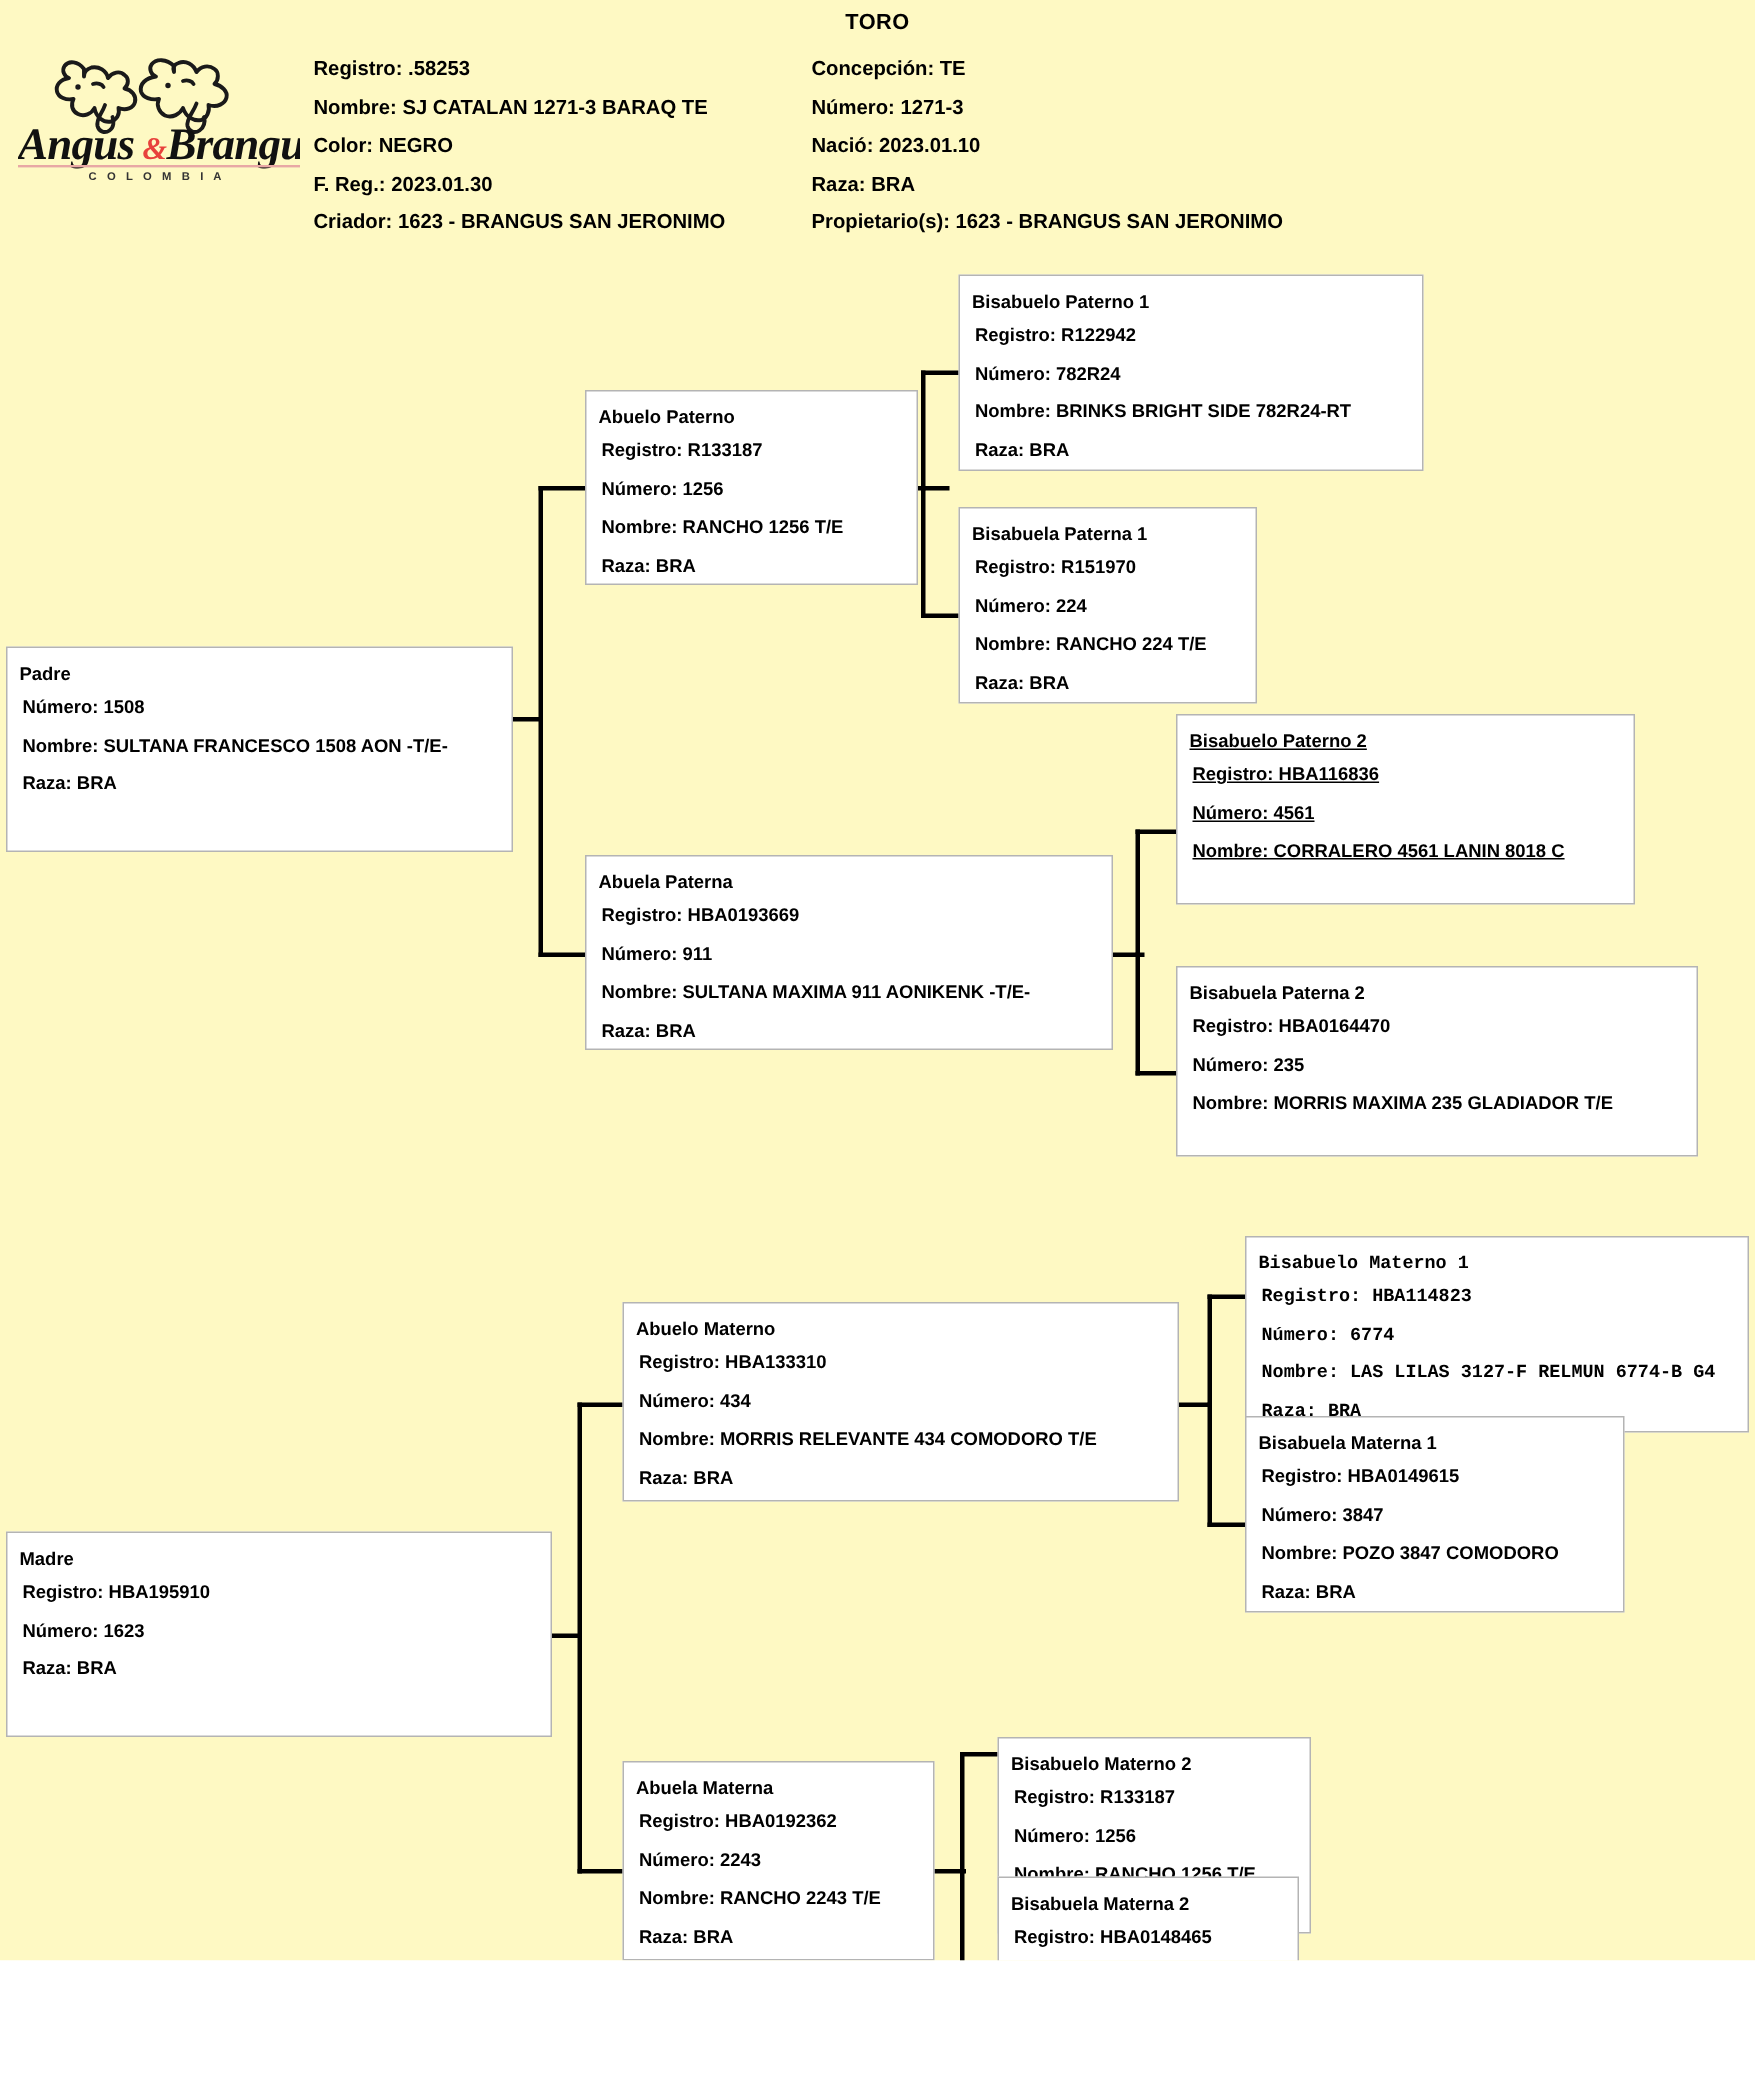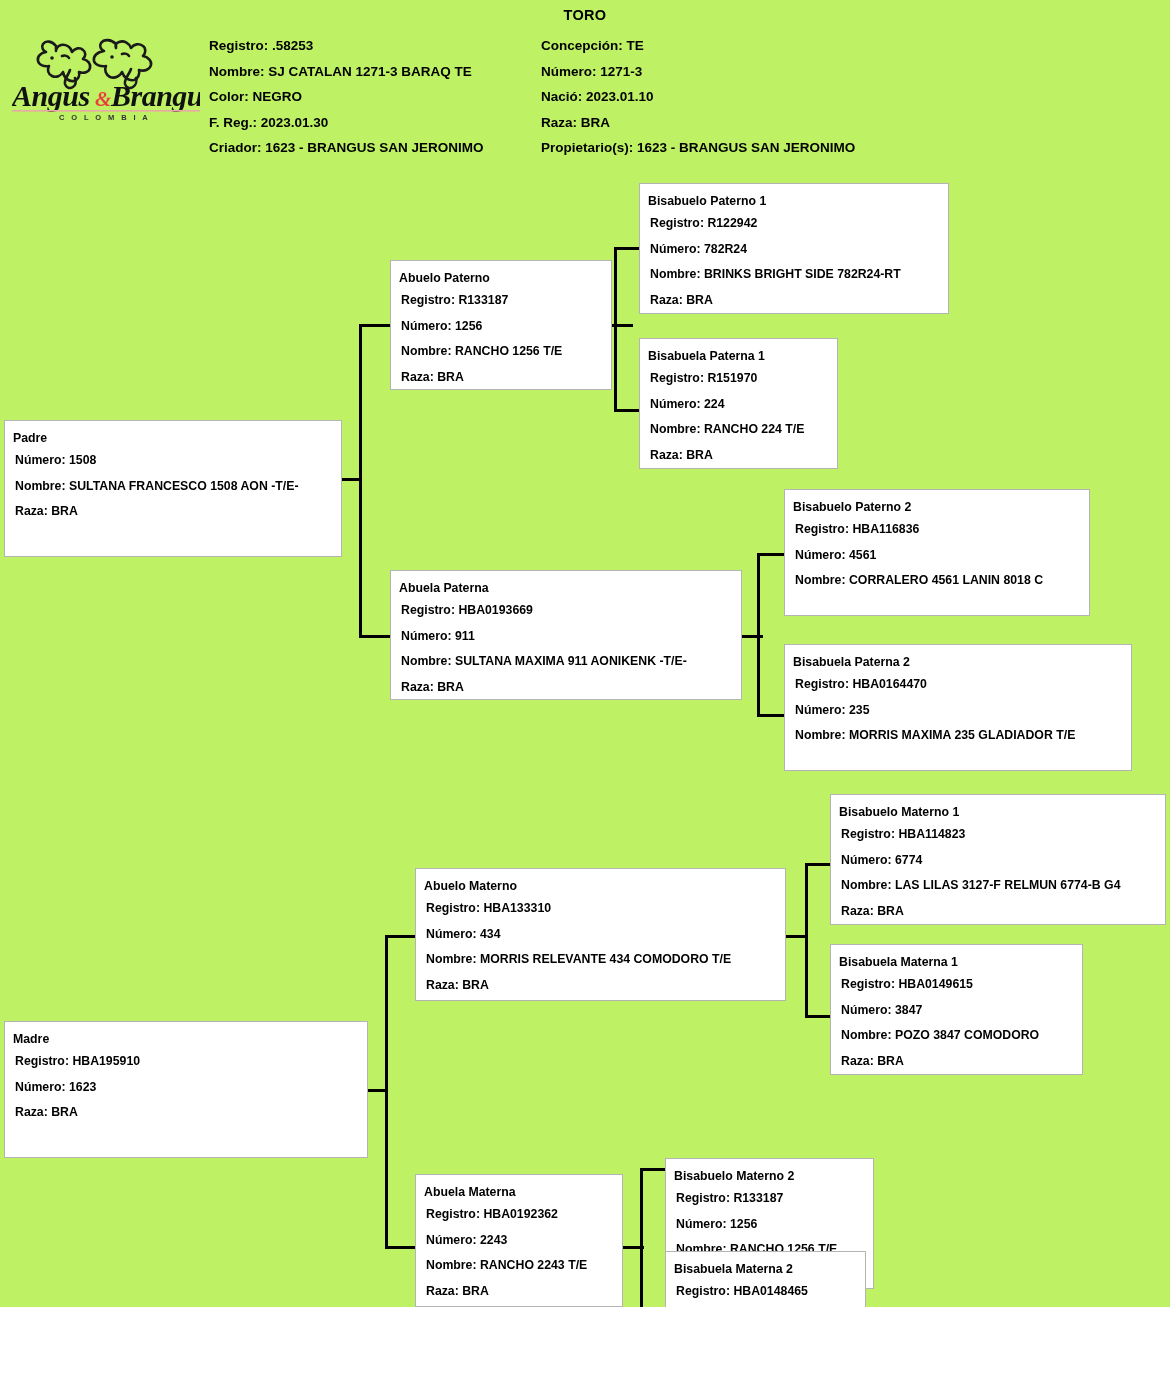--- a/index.html
+++ b/index.html
@@ -9,21 +9,21 @@
   }
   body {
     font-family: "Liberation Sans", sans-serif;
     color: #000000;
   }
   #page {
     position: relative;
     width: 1170px;
     height: 1307px;
     overflow: hidden;
-    background: #bef264;
+    background: #fef9c3;
   }
 
   
   #title {
     position: absolute;
     left: 0;
     top: 7px;
     width: 1170px;
     text-align: center;
     font-size: 14.5px;
@@ -168,21 +168,21 @@
   <div class="ln ln-v" style="left:805px; top:935px; height:83px;"></div>
   <div class="ln ln-h" style="left:805px; top:863px; width:26px;"></div>
   <div class="ln ln-h" style="left:805px; top:1015px; width:26px;"></div>
 
   <div class="ln ln-h" style="left:622px; top:1246px; width:22px;"></div>
   <div class="ln ln-v" style="left:640px; top:1168px; height:81px;"></div>
   <div class="ln ln-v" style="left:640px; top:1246px; height:84px;"></div>
   <div class="ln ln-h" style="left:640px; top:1168px; width:26px;"></div>
   <div class="ln ln-h" style="left:640px; top:1327px; width:26px;"></div>
 
-  <div class="pbox" style="left:4px; top:420px; width:338px; height:137px;">
+  <div class="pbox" style="left:4px; top:431px; width:338px; height:137px;">
     <div class="role">Padre</div>
     <div class="fld">Número: 1508</div>
     <div class="fld">Nombre: SULTANA FRANCESCO 1508 AON -T/E-</div>
     <div class="fld">Raza: BRA</div>
   </div>
 
   <div class="pbox" style="left:390px; top:260px; width:222px; height:130px;">
     <div class="role">Abuelo Paterno</div>
     <div class="fld">Registro: R133187</div>
     <div class="fld">Número: 1256</div>
@@ -207,21 +207,21 @@
   </div>
 
   <div class="pbox" style="left:639px; top:338px; width:199px; height:131px;">
     <div class="role">Bisabuela Paterna 1</div>
     <div class="fld">Registro: R151970</div>
     <div class="fld">Número: 224</div>
     <div class="fld">Nombre: RANCHO 224 T/E</div>
     <div class="fld">Raza: BRA</div>
   </div>
 
-  <div class="pbox" style="left:784px; top:489px; width:306px; height:127px;">
+  <div class="pbox" style="left:784px; top:476px; width:306px; height:127px;text-decoration:underline;">
     <div class="role">Bisabuelo Paterno 2</div>
     <div class="fld">Registro: HBA116836</div>
     <div class="fld">Número: 4561</div>
     <div class="fld">Nombre: CORRALERO 4561 LANIN 8018 C</div>
     <div class="fld"></div>
   </div>
 
   <div class="pbox" style="left:784px; top:644px; width:348px; height:127px;">
     <div class="role">Bisabuela Paterna 2</div>
     <div class="fld">Registro: HBA0164470</div>
@@ -246,21 +246,21 @@
   </div>
 
   <div class="pbox" style="left:415px; top:1174px; width:208px; height:133px;">
     <div class="role">Abuela Materna</div>
     <div class="fld">Registro: HBA0192362</div>
     <div class="fld">Número: 2243</div>
     <div class="fld">Nombre: RANCHO 2243 T/E</div>
     <div class="fld">Raza: BRA</div>
   </div>
 
-  <div class="pbox" style="left:830px; top:794px; width:336px; height:131px;">
+  <div class="pbox" style="left:830px; top:824px; width:336px; height:131px;font-family:Liberation Mono, monospace;">
     <div class="role">Bisabuelo Materno 1</div>
     <div class="fld">Registro: HBA114823</div>
     <div class="fld">Número: 6774</div>
     <div class="fld">Nombre: LAS LILAS 3127-F RELMUN 6774-B G4</div>
     <div class="fld">Raza: BRA</div>
   </div>
 
   <div class="pbox" style="left:830px; top:944px; width:253px; height:131px;">
     <div class="role">Bisabuela Materna 1</div>
     <div class="fld">Registro: HBA0149615</div>

